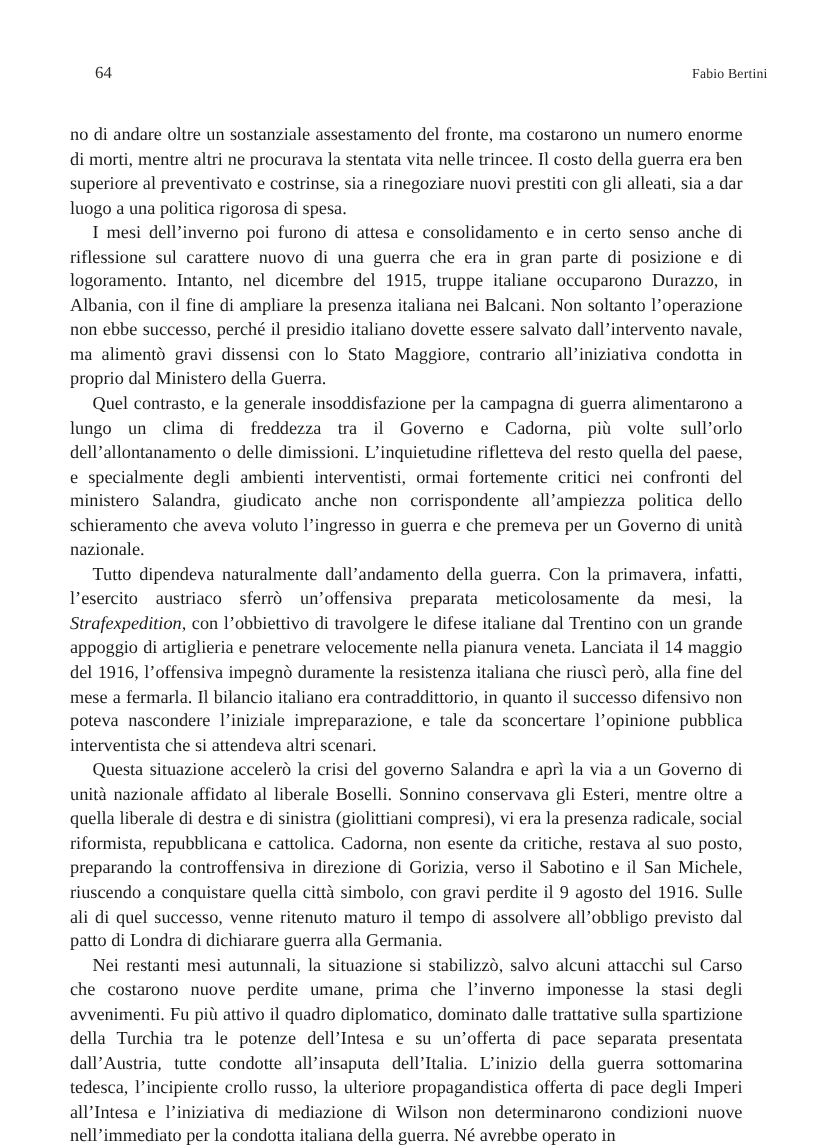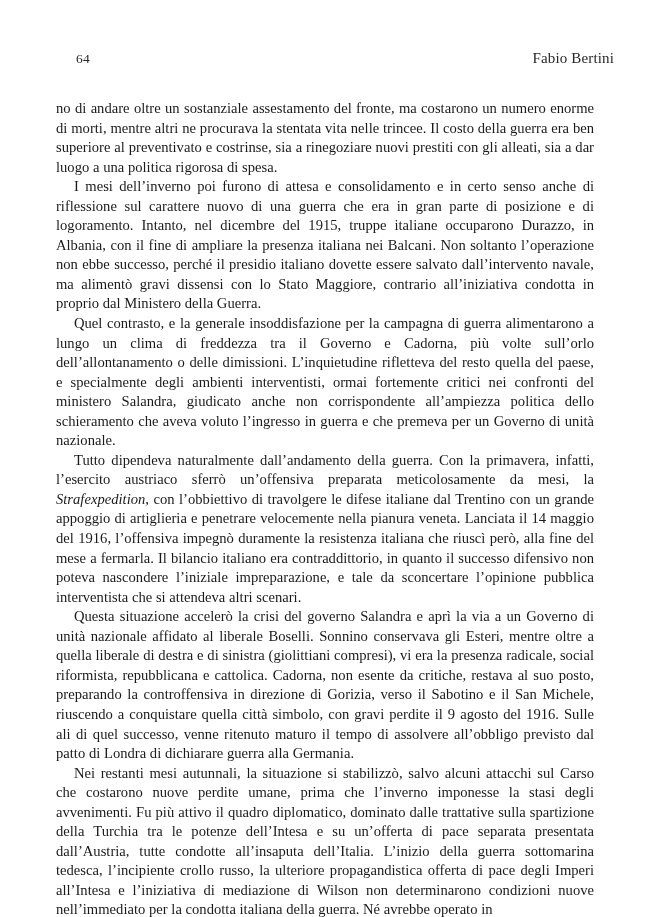--- a/index.html
+++ b/index.html
@@ -31,21 +31,21 @@
     font-size: 13.5px;
     line-height: 20px;
     color: #2a2826;
     letter-spacing: 0.15px;
     margin-left: 20px;
   }
   .folio {
     font-size: 13.5px;
   }
   .head-author {
-    font-size: 15px;
+    font-size: 11px;
   }
 
   
   .textblock {
     position: absolute;
     top: 99px;
     left: 56px;
     width: 538px;
   }
   .textblock p {

